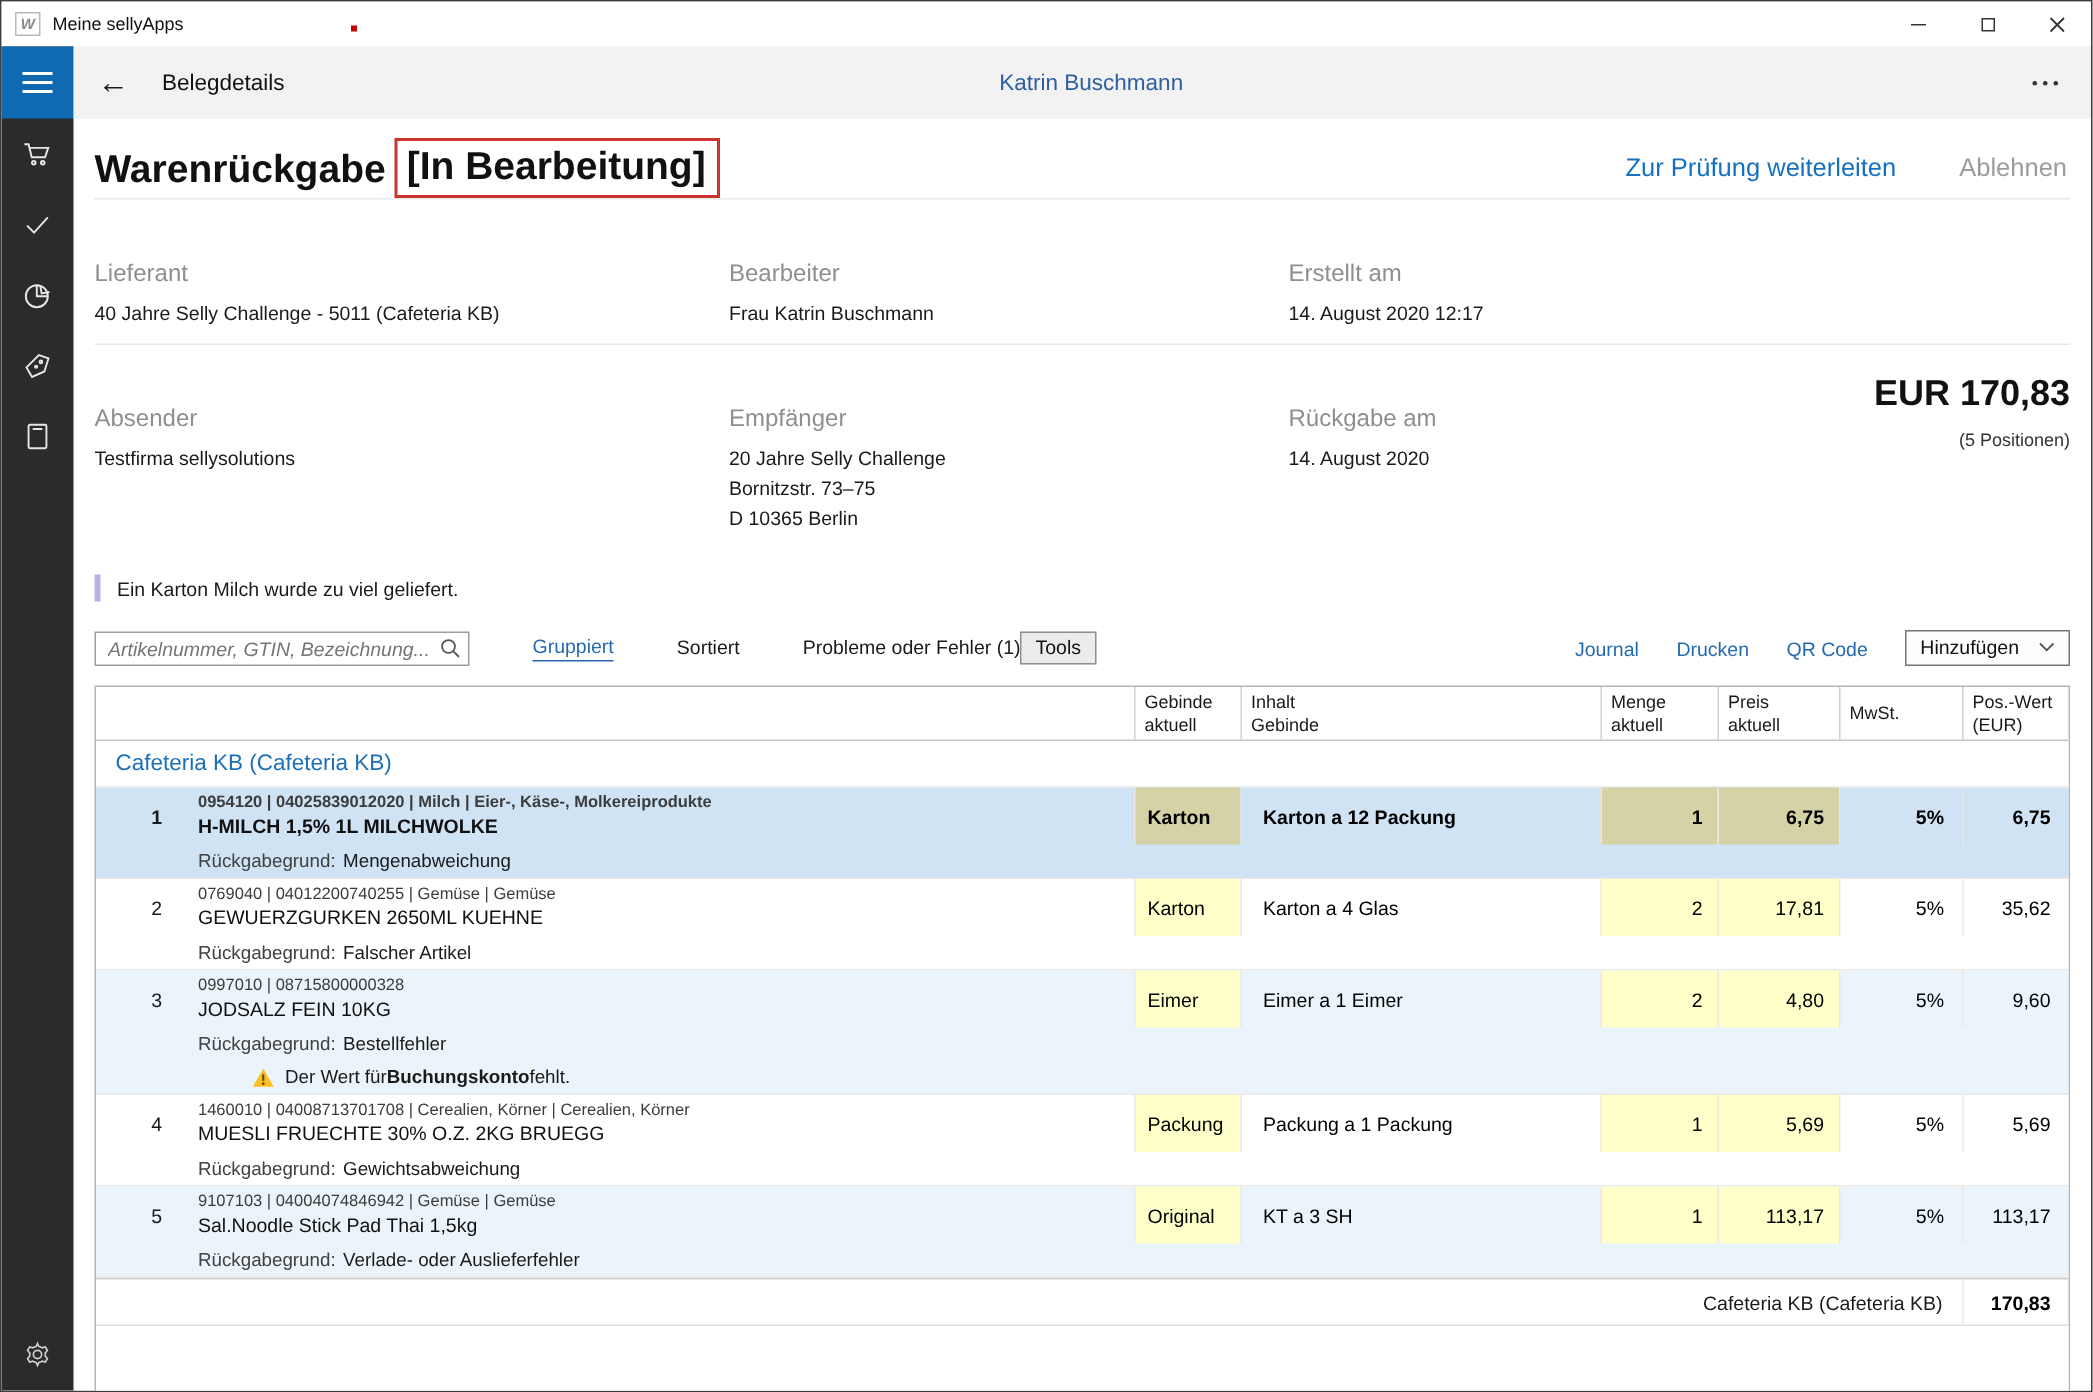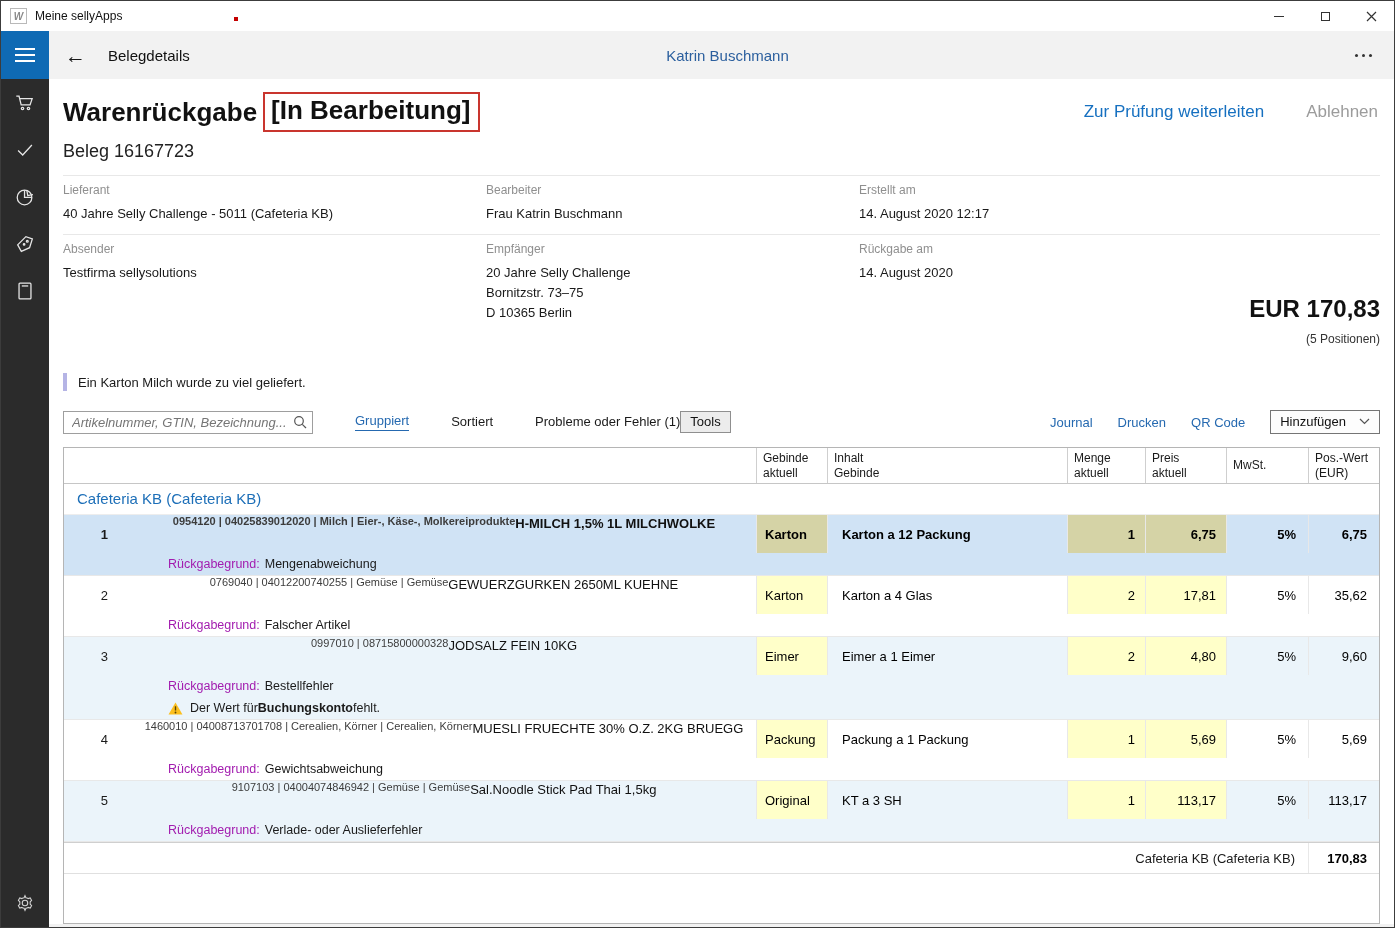--- a/index.html
+++ b/index.html
@@ -45,23 +45,23 @@
   .status-box { font-size:26px; font-weight:bold; color:#111; border:2px solid #c9352e; padding:1px 8px 4px 6px; margin-left:6px; }
   .title-actions { margin-left:auto; display:flex; align-items:center; gap:42px; padding-right:2px; }
   .btn-forward { font-size:17px; color:#1670c0; cursor:pointer; }
   .btn-reject { font-size:17px; color:#9c9c9c; }
 
   .doc-number { font-size:18px; color:#222; margin-top:9px; margin-bottom:13px; }
 
   .meta { border-top:1px solid #e8e8e8; }
   .meta-row { display:grid; grid-template-columns:423px 373px 1fr; padding:7px 0 10px 0; }
   .meta-row + .meta-row { border-top:1px solid #e8e8e8; }
-  .meta-label { font-size:12px; color:#8f8f8f; }
+  .meta-label { font-size:16px; color:#8f8f8f;margin-top:34px; }
   .meta-value { font-size:13px; color:#1a1a1a; margin-top:7px; line-height:20px; }
-  .meta-cell-flex { display:flex; justify-content:space-between;flex-direction:column; }
+  .meta-cell-flex { display:flex; justify-content:space-between; }
   .total-block { text-align:right; padding-right:0; }
   .total-amount { font-size:24px; font-weight:bold; color:#111; margin-top:12px; }
   .total-positions { font-size:12px; color:#333; margin-top:9px; }
 
   .note-row { display:flex; align-items:center; margin-top:17px; }
   .note-bar { width:4px; height:18px; background:#b5b4e5; margin-right:11px; }
   .note-text { font-size:13px; color:#1a1a1a; }
 
   
   .toolbar { display:flex; align-items:center; margin-top:19px; }
@@ -84,32 +84,32 @@
   .th.b { border-left:1px solid #cfcfcf; }
   .group-header { color:#1d6fb8; font-size:15px; padding:6px 0 7px 13px; border-bottom:1px solid #ededed; background:#fff; }
 
   .rowgroup { border-bottom:1px solid #e8e8e8; background:#fff; cursor:pointer; }
   .rowgroup.tint { background:#ebf4fa; }
   .rowgroup.selected { background:#d0e3f5; }
   .rowgroup.selected .trow { font-weight:bold; }
   .trow { height:38px; }
   .c { display:flex; align-items:center; min-width:0; }
   .c.pos { justify-content:flex-end; padding-right:9px; color:#1a1a1a; }
-  .c.article { align-items:flex-start; justify-content:center; padding-left:15px; }
+  .c.article { flex-direction:column; align-items:flex-start; justify-content:center; padding-left:15px; }
   .art-info { font-size:11px; color:#3c3c3c; line-height:13px; white-space:nowrap; }
   .art-name { font-size:13px; color:#111; line-height:17px; white-space:nowrap; }
   .c.gebinde,.c.inhalt,.c.menge,.c.preis,.c.mwst,.c.wert { border-left:1px solid #e8e8e8; }
   .c.gebinde { background:#ffffc9; padding-left:8px; }
   .c.inhalt { padding-left:14px; }
   .c.menge,.c.preis { background:#ffffc9; justify-content:flex-end; padding-right:10px; }
   .c.mwst,.c.wert { justify-content:flex-end; padding-right:12px; }
   .rowgroup.selected .c.gebinde,.rowgroup.selected .c.menge,.rowgroup.selected .c.preis { background:#d5d3a6; }
 
   .subrow { height:22px; display:flex; align-items:center; padding-left:68px; font-size:12.5px; }
-  .reason-label { color:#a21caf; margin-right:5px;margin-left:36px; }
+  .reason-label { color:#404040; margin-right:5px; }
   .reason-value { color:#1a1a1a; }
   .warnrow { height:22px; display:flex; align-items:center; padding-left:104px; font-size:12.5px; color:#1a1a1a; }
   .warnrow svg { margin-right:7px; }
   .warn-field { font-weight:bold; }
 
   .total-row { height:32px; border-top:1px solid #cfcfcf; border-bottom:1px solid #e0e0e0; }
   .total-label-cell { grid-column:1 / 8; display:flex; align-items:center; justify-content:flex-end; padding-right:13px; font-size:13px; color:#1a1a1a; }
   .total-value-cell { display:flex; align-items:center; justify-content:flex-end; padding-right:12px; font-weight:bold; border-left:1px solid #e8e8e8; }
   .table-filler { flex:1; background:#fff; }
 
@@ -200,21 +200,20 @@
       <div class="content">
 
         <div class="title-row">
           <span class="page-title">Warenrückgabe</span>
           <span class="status-box">[In Bearbeitung]</span>
           <div class="title-actions">
             <span class="btn-forward">Zur Prüfung weiterleiten</span>
             <span class="btn-reject">Ablehnen</span>
           </div>
         </div>
-        <div class="doc-number">Beleg 16167723</div>
 
         <div class="meta">
           <div class="meta-row">
             <div>
               <div class="meta-label">Lieferant</div>
               <div class="meta-value">40 Jahre Selly Challenge - 5011 (Cafeteria KB)</div>
             </div>
             <div>
               <div class="meta-label">Bearbeiter</div>
               <div class="meta-value">Frau Katrin Buschmann</div>

